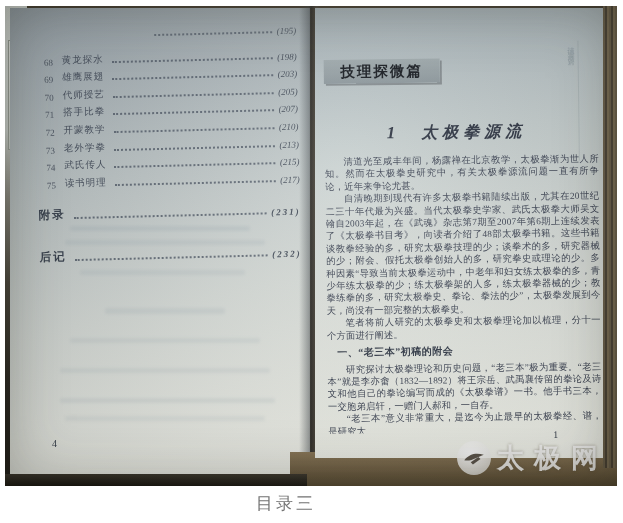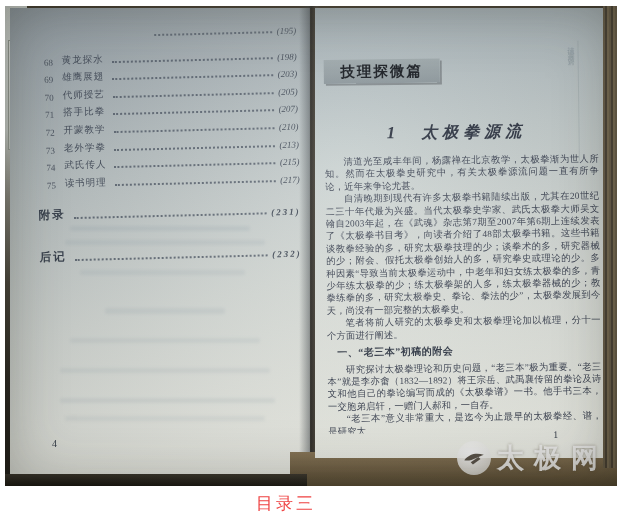--- a/index.html
+++ b/index.html
@@ -80,21 +80,21 @@
   .watermark { position:absolute; left:452px; top:434px; display:flex; align-items:center;
         color:rgba(255,255,255,.88); text-shadow:0 0 3px rgba(80,70,50,.5); }
   .wm-logo { width:34px; height:34px; border-radius:50%;
         background:radial-gradient(circle at 38% 38%, rgba(255,255,255,.95), rgba(235,235,230,.75));
         position:relative; flex:none; }
   .wm-logo svg { position:absolute; inset:4px; }
   .wm-text { font-size:27px; font-weight:bold; letter-spacing:10px; margin-left:6px;
         font-family:"Liberation Serif",serif; }
 
   
-  .caption { position:absolute; left:256px; top:492px; font-size:17px; color:#ef4444;
+  .caption { position:absolute; left:256px; top:492px; font-size:17px; color:#737373;
         letter-spacing:3px; font-family:Liberation Mono, monospace; }
 </style>
 </head>
 <body>
 
 <div class="photo">
 
   <div class="cover-edge"></div>
   <div class="cover-label">
     <svg viewBox="0 0 12 14">

